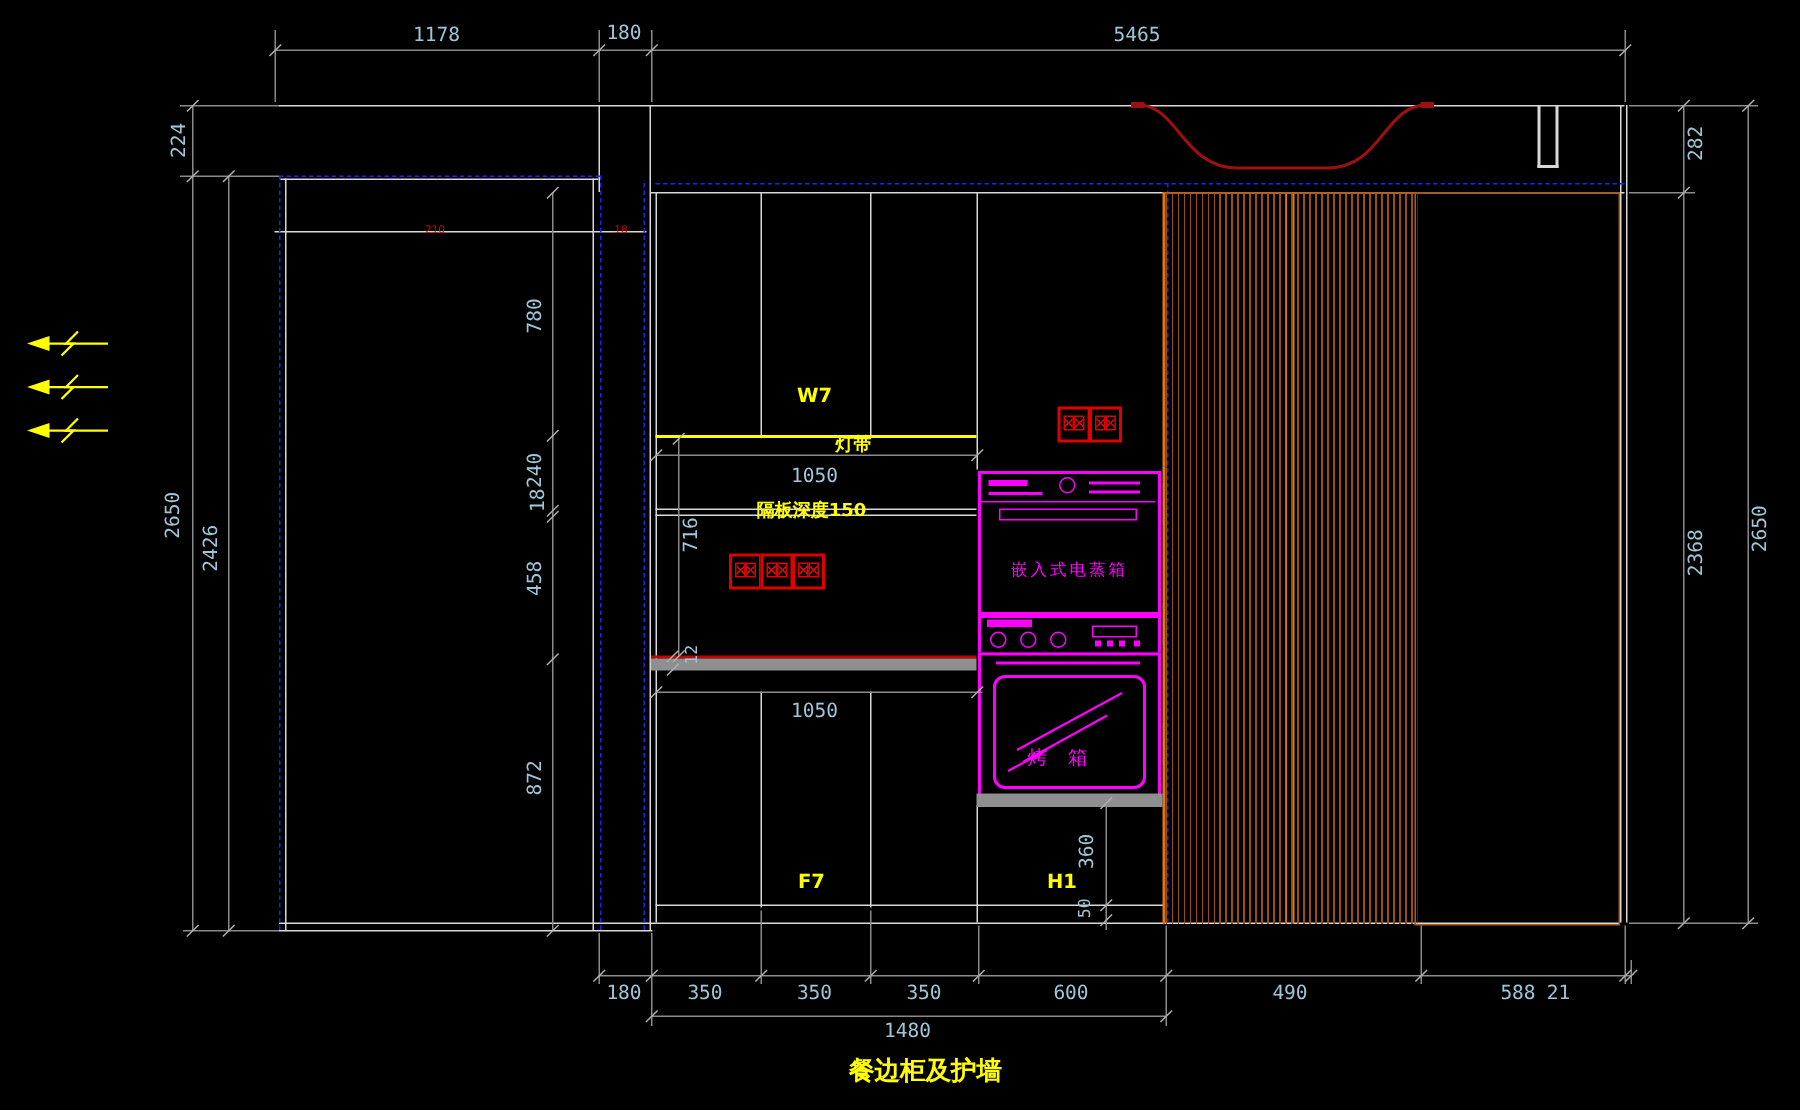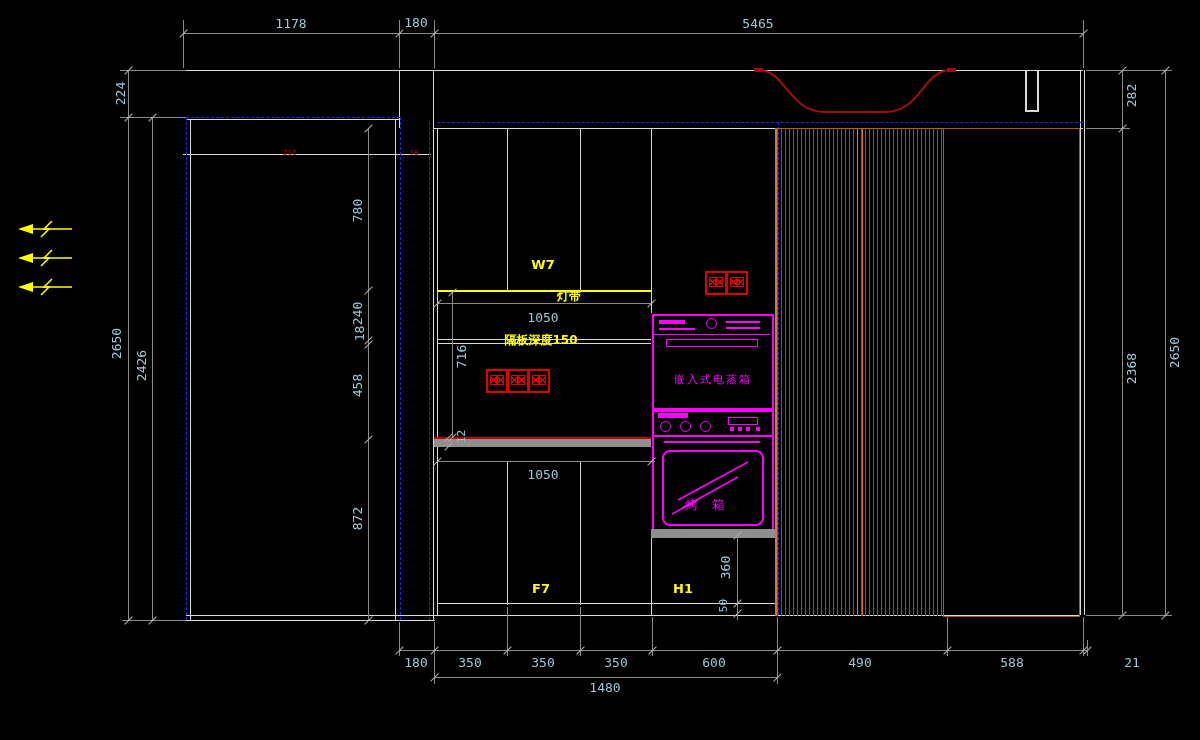--- a/index.html
+++ b/index.html
@@ -265,24 +265,25 @@
   <div class="t" style="left:498px;top:467px;width:90px">1050</div>
   <div class="t tv" style="left:695px;top:560px;width:60px">360</div>
   <div class="t tv sm" style="left:693px;top:599px;width:60px">50</div>
   <div class="t" style="left:391px;top:655px;width:50px">180</div>
   <div class="t" style="left:445px;top:655px;width:50px">350</div>
   <div class="t" style="left:518px;top:655px;width:50px">350</div>
   <div class="t" style="left:591px;top:655px;width:50px">350</div>
   <div class="t" style="left:689px;top:655px;width:50px">600</div>
   <div class="t" style="left:835px;top:655px;width:50px">490</div>
   <div class="t" style="left:987px;top:655px;width:50px">588</div>
-  <div class="t" style="left:1112px;top:655px;width:40px">21</div>
+  <div class="t" style="left:1019px;top:655px;width:40px">21</div>
   <div class="t" style="left:575px;top:680px;width:60px">1480</div>
   <div class="rl" style="left:278px;top:149px;width:24px">210</div>
   <div class="rl" style="left:406px;top:149px;width:16px">18</div>
 
   <div class="yl" style="left:523px;top:257px;width:40px">W7</div>
   <div class="yl" style="left:539px;top:288px;width:60px;font-size:12px">灯带</div>
   <div class="yl" style="left:491px;top:332px;width:100px;font-size:12px">隔板深度150</div>
   <div class="yl" style="left:521px;top:581px;width:40px">F7</div>
-  <div class="yl" style="left:663px;top:581px;width:40px">H1</div>
+  <div class="yl" style="left:688px;top:581px;width:40px">H1</div>
+  <div class="yl" style="left:532px;top:702px;width:170px;font-size:17px">餐边柜及护墙</div>
 
 </div>
 
 </body></html>

